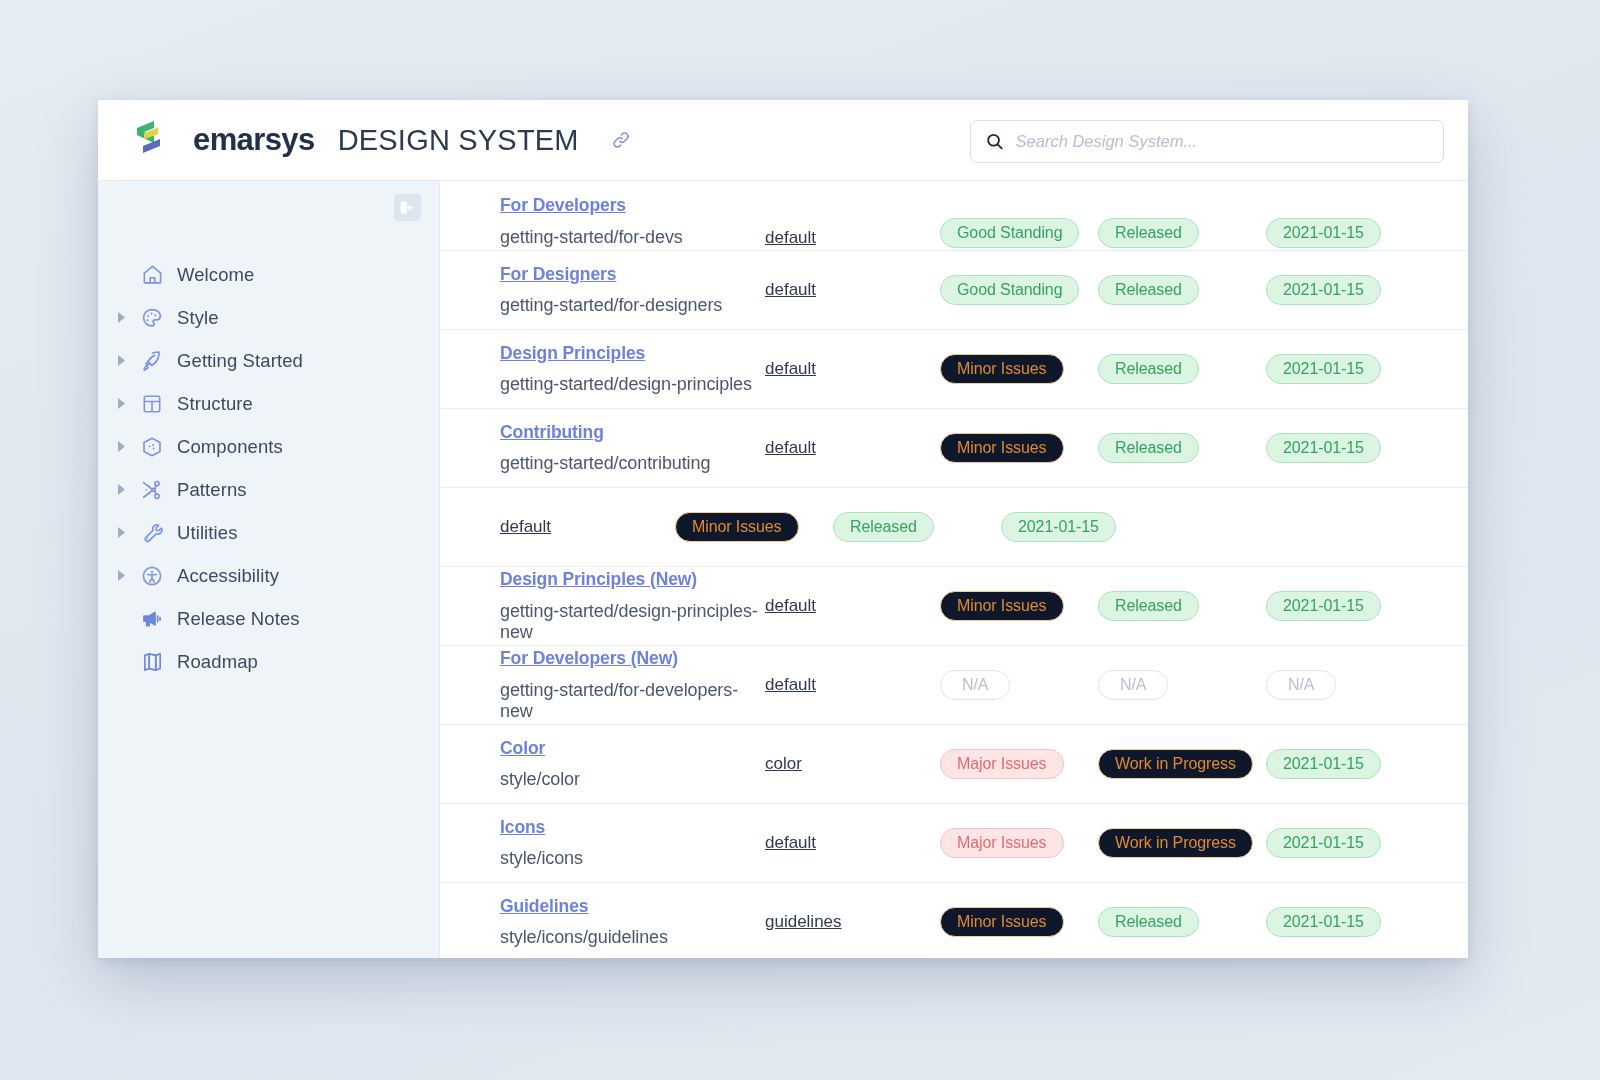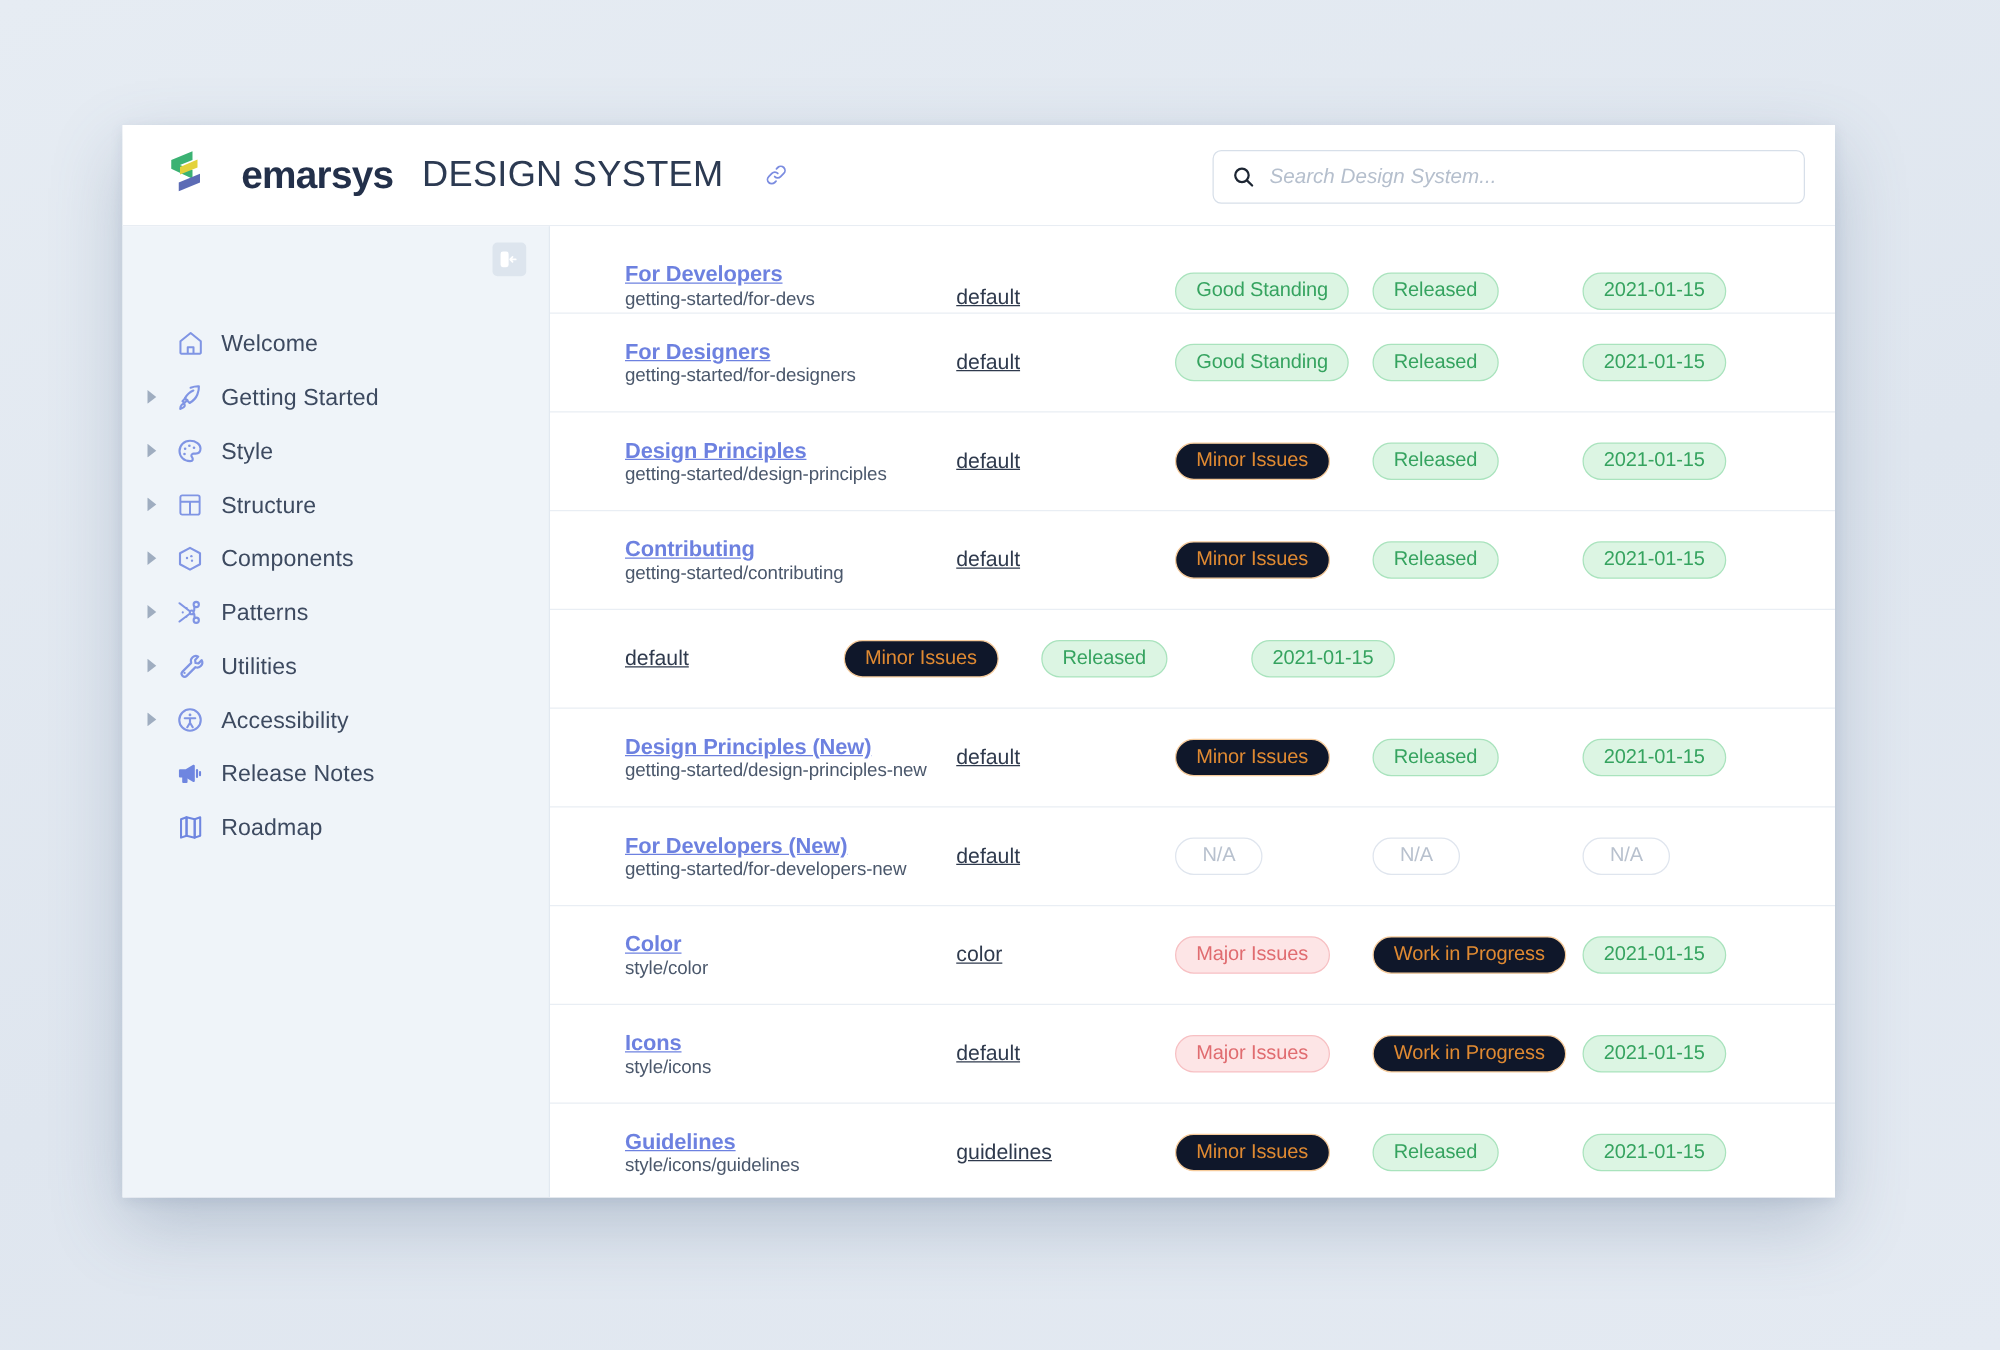--- a/index.html
+++ b/index.html
@@ -143,21 +143,22 @@
     display: block;
     font-size: 17.5px;
     font-weight: bold;
     color: #6d81e0;
     text-decoration: underline;
     line-height: 1.25;
     letter-spacing: -0.1px;
   }
   .row-path {
     display: block;
-    font-size: 15px;
+    margin-top: 10px;
+    font-size: 18px;
     color: #4b586c;
     letter-spacing: -0.1px;
   }
   .col-type {
     width: 175px; min-width: 175px;
     font-size: 17px;
     color: #2f3a4d;
     padding-left: 0px;
     text-decoration: underline;
   }
@@ -236,45 +237,45 @@
           <span class="nav-label">Welcome</span>
         </div>
 
         <div class="nav-item">
           <span class="caret">
             <svg width="9" height="11" viewBox="0 0 9 11">
                 <path d="M1 0 L8 5.5 L1 11 Z" fill="#9fadc0"></path>
               </svg>
           </span>
           <span class="nav-icon">
-            <svg width="24" height="24" viewBox="0 0 24 24" fill="none" stroke="#8095e4" stroke-width="1.7" stroke-linecap="round" stroke-linejoin="round">
-              <path d="M12.5 4.2c3.6-1.4 6.6-1.2 6.6-1.2s.2 3-1.2 6.6c-1.1 2.8-3.6 5.3-6.2 6.8l-3.8-3.8c1.5-2.6 4-5.1 6.8-6.2"></path>
-              <path d="M8.4 12.4 6 14.9l1.5 1.5 2.4-2.4"></path>
-              <path d="M4.5 19.3c.9-2 2.2-2.6 3-1.8.8.8.2 2.1-1.8 3-.9.4-1.5.6-1.5.6s.1-.7.3-1.8Z"></path>
-            </svg>
-          </span>
-          <span class="nav-label">Getting Started</span>
-        </div>
-
-        <div class="nav-item">
-          <span class="caret">
-            <svg width="9" height="11" viewBox="0 0 9 11">
-                <path d="M1 0 L8 5.5 L1 11 Z" fill="#9fadc0"></path>
-              </svg>
-          </span>
-          <span class="nav-icon">
             <svg width="24" height="24" viewBox="0 0 24 24" fill="none" stroke="#8095e4" stroke-width="1.7" stroke-linejoin="round">
               <path d="M12 3.6c-4.7 0-8.4 3.6-8.4 8.2 0 4.7 3.7 8.1 8.4 8.1 1.4 0 2.2-.8 2.2-1.8 0-.6-.3-1-.6-1.4-.3-.4-.5-.7-.5-1.2 0-.9.8-1.6 1.8-1.6h1.5c3 0 4-2.1 4-4.1 0-3.4-3.6-6.2-8.4-6.2Z"></path>
               <circle cx="8.1" cy="10" r="1.05" fill="#8095e4" stroke="none"></circle>
               <circle cx="11.5" cy="7.6" r="1.05" fill="#8095e4" stroke="none"></circle>
               <circle cx="15.2" cy="9.2" r="1.05" fill="#8095e4" stroke="none"></circle>
               <circle cx="7.6" cy="14.2" r="1.05" fill="#8095e4" stroke="none"></circle>
             </svg>
           </span>
           <span class="nav-label">Style</span>
+        </div>
+
+        <div class="nav-item">
+          <span class="caret">
+            <svg width="9" height="11" viewBox="0 0 9 11">
+                <path d="M1 0 L8 5.5 L1 11 Z" fill="#9fadc0"></path>
+              </svg>
+          </span>
+          <span class="nav-icon">
+            <svg width="24" height="24" viewBox="0 0 24 24" fill="none" stroke="#8095e4" stroke-width="1.7" stroke-linecap="round" stroke-linejoin="round">
+              <path d="M12.5 4.2c3.6-1.4 6.6-1.2 6.6-1.2s.2 3-1.2 6.6c-1.1 2.8-3.6 5.3-6.2 6.8l-3.8-3.8c1.5-2.6 4-5.1 6.8-6.2"></path>
+              <path d="M8.4 12.4 6 14.9l1.5 1.5 2.4-2.4"></path>
+              <path d="M4.5 19.3c.9-2 2.2-2.6 3-1.8.8.8.2 2.1-1.8 3-.9.4-1.5.6-1.5.6s.1-.7.3-1.8Z"></path>
+            </svg>
+          </span>
+          <span class="nav-label">Getting Started</span>
         </div>
 
         <div class="nav-item">
           <span class="caret">
             <svg width="9" height="11" viewBox="0 0 9 11">
                 <path d="M1 0 L8 5.5 L1 11 Z" fill="#9fadc0"></path>
               </svg>
           </span>
           <span class="nav-icon">
             <svg width="22" height="22" viewBox="0 0 24 24" fill="none" stroke="#8095e4" stroke-width="1.7" stroke-linejoin="round">

